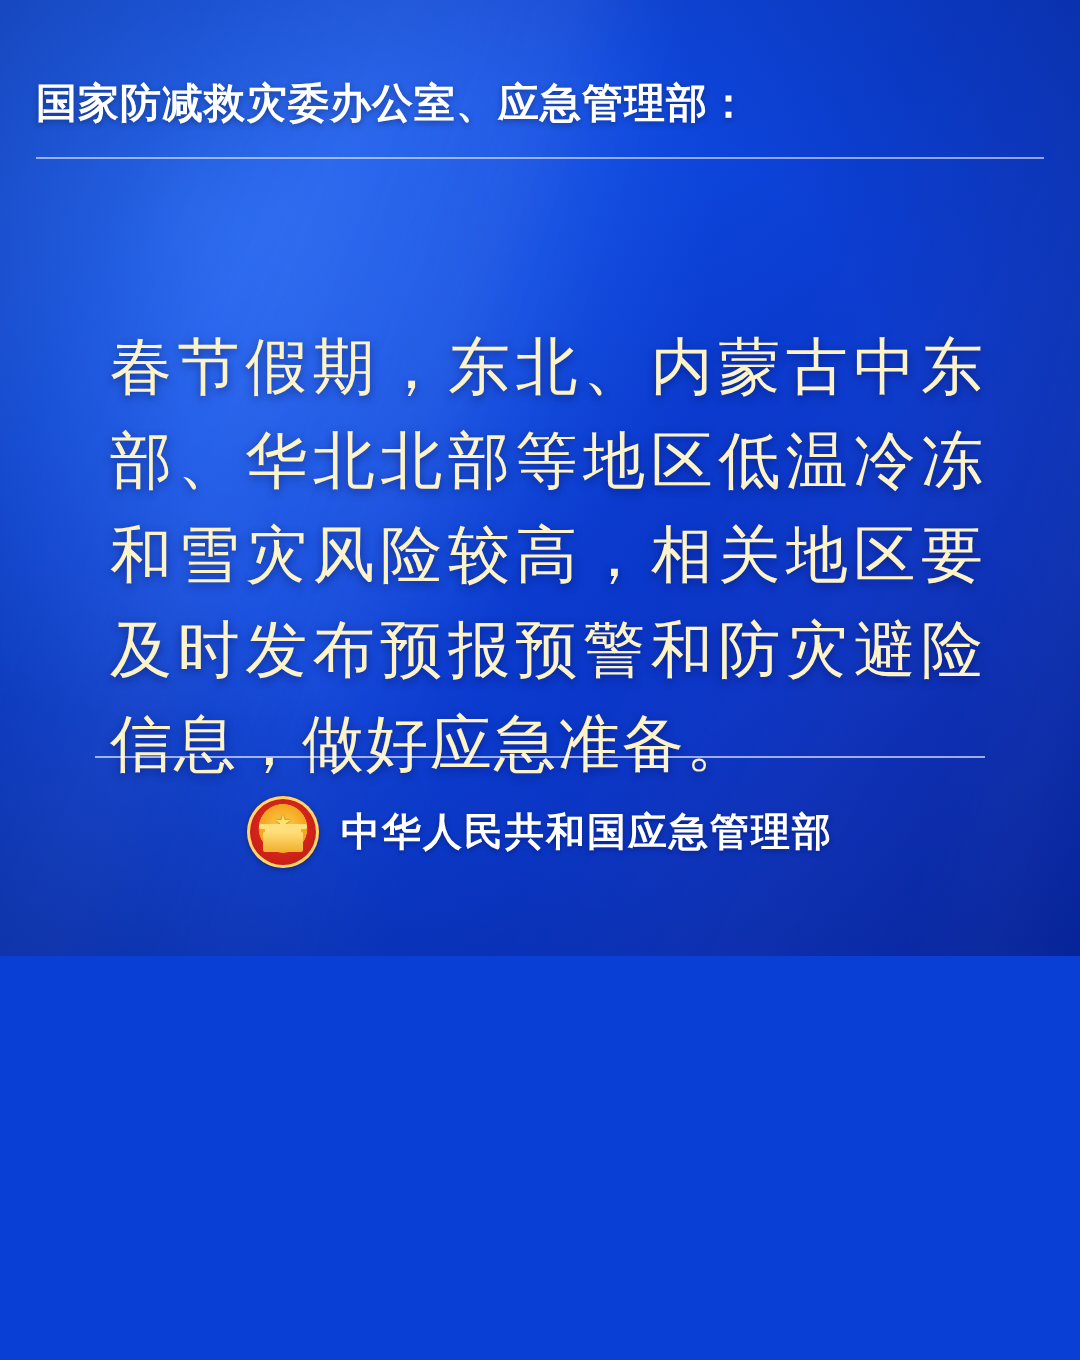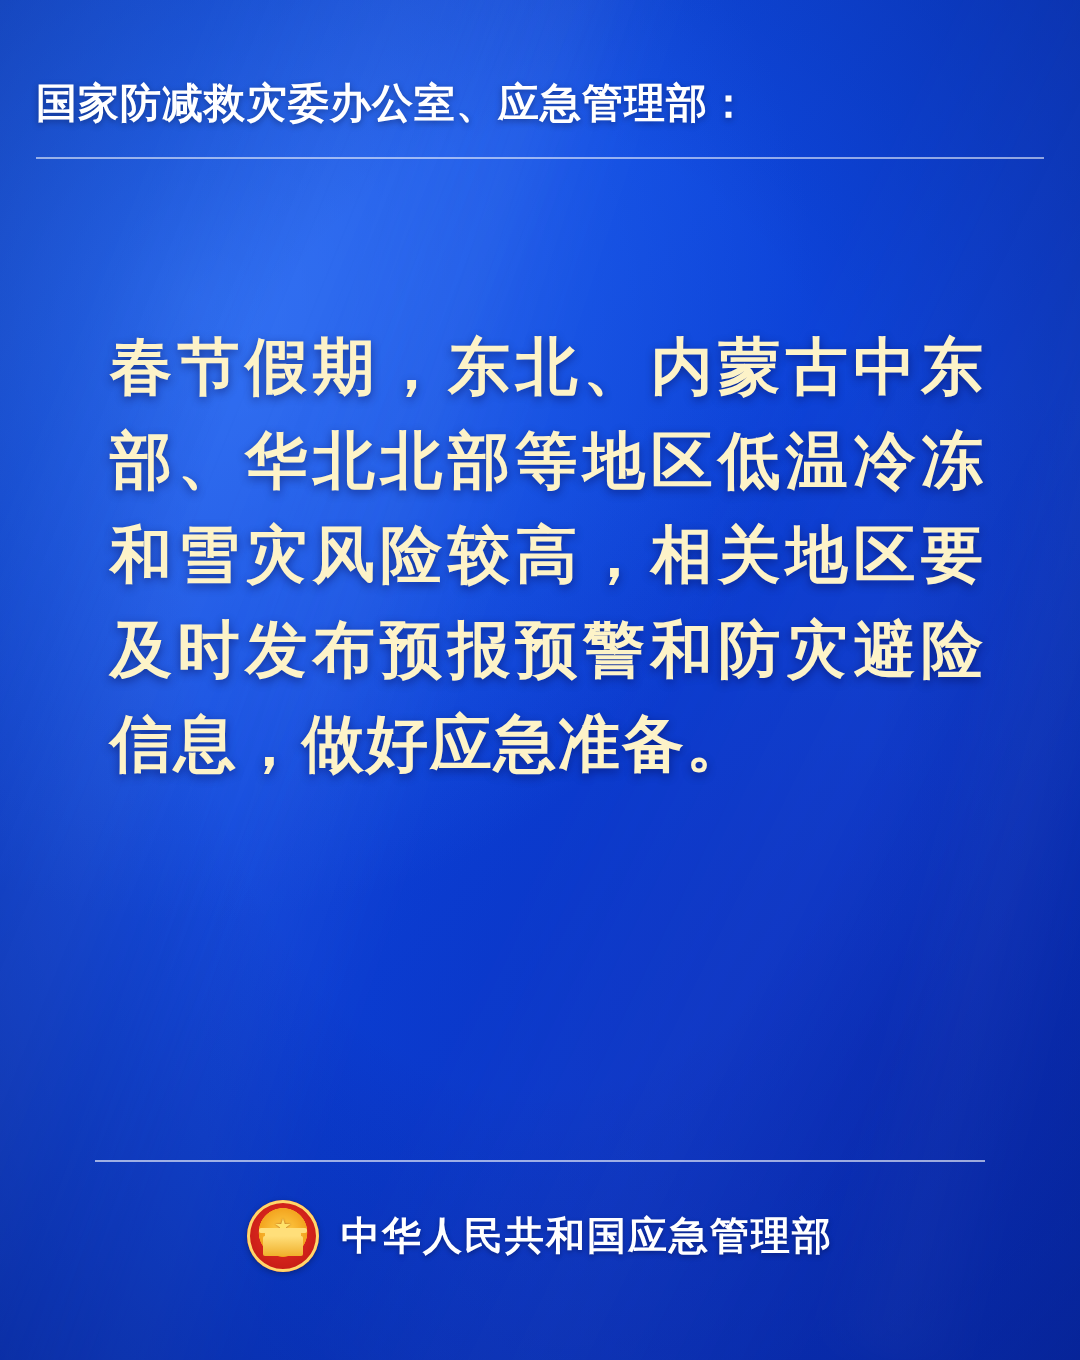--- a/index.html
+++ b/index.html
@@ -3,21 +3,21 @@
 <meta charset="utf-8">
 <style>
   html, body {
     margin: 0;
     padding: 0;
     background: #0a3fd6;
   }
   .poster {
     position: relative;
     width: 1080px;
-    height: 1360px;
+    height: 956px;
     overflow: hidden;
     background:
       radial-gradient(circle at 18% 22%, rgba(60,130,255,0.55) 0%, rgba(60,130,255,0) 45%),
       radial-gradient(circle at 82% 78%, rgba(10,40,180,0.55) 0%, rgba(10,40,180,0) 50%),
       linear-gradient(135deg, #1656e8 0%, #0f49df 30%, #0b3fd4 55%, #0a36c4 100%);
     font-family: "Liberation Sans", "DejaVu Sans", sans-serif;
   }
   
   .streak {
     position: absolute;
@@ -58,21 +58,21 @@
     background: rgba(255,255,255,0.55);
   }
 
   .body-text {
     position: absolute;
     left: 110px;
     right: 95px;
     top: 320px;
     color: #fdf3c8;
     font-size: 62px;
-    font-weight: bold;
+    font-weight: normal;
     line-height: 1.52;
     letter-spacing: 2px;
     text-align: justify;
     text-shadow: 0 3px 10px rgba(0,5,60,0.45);
   }
 
   .footer {
     position: absolute;
     left: 95px;
     right: 95px;

